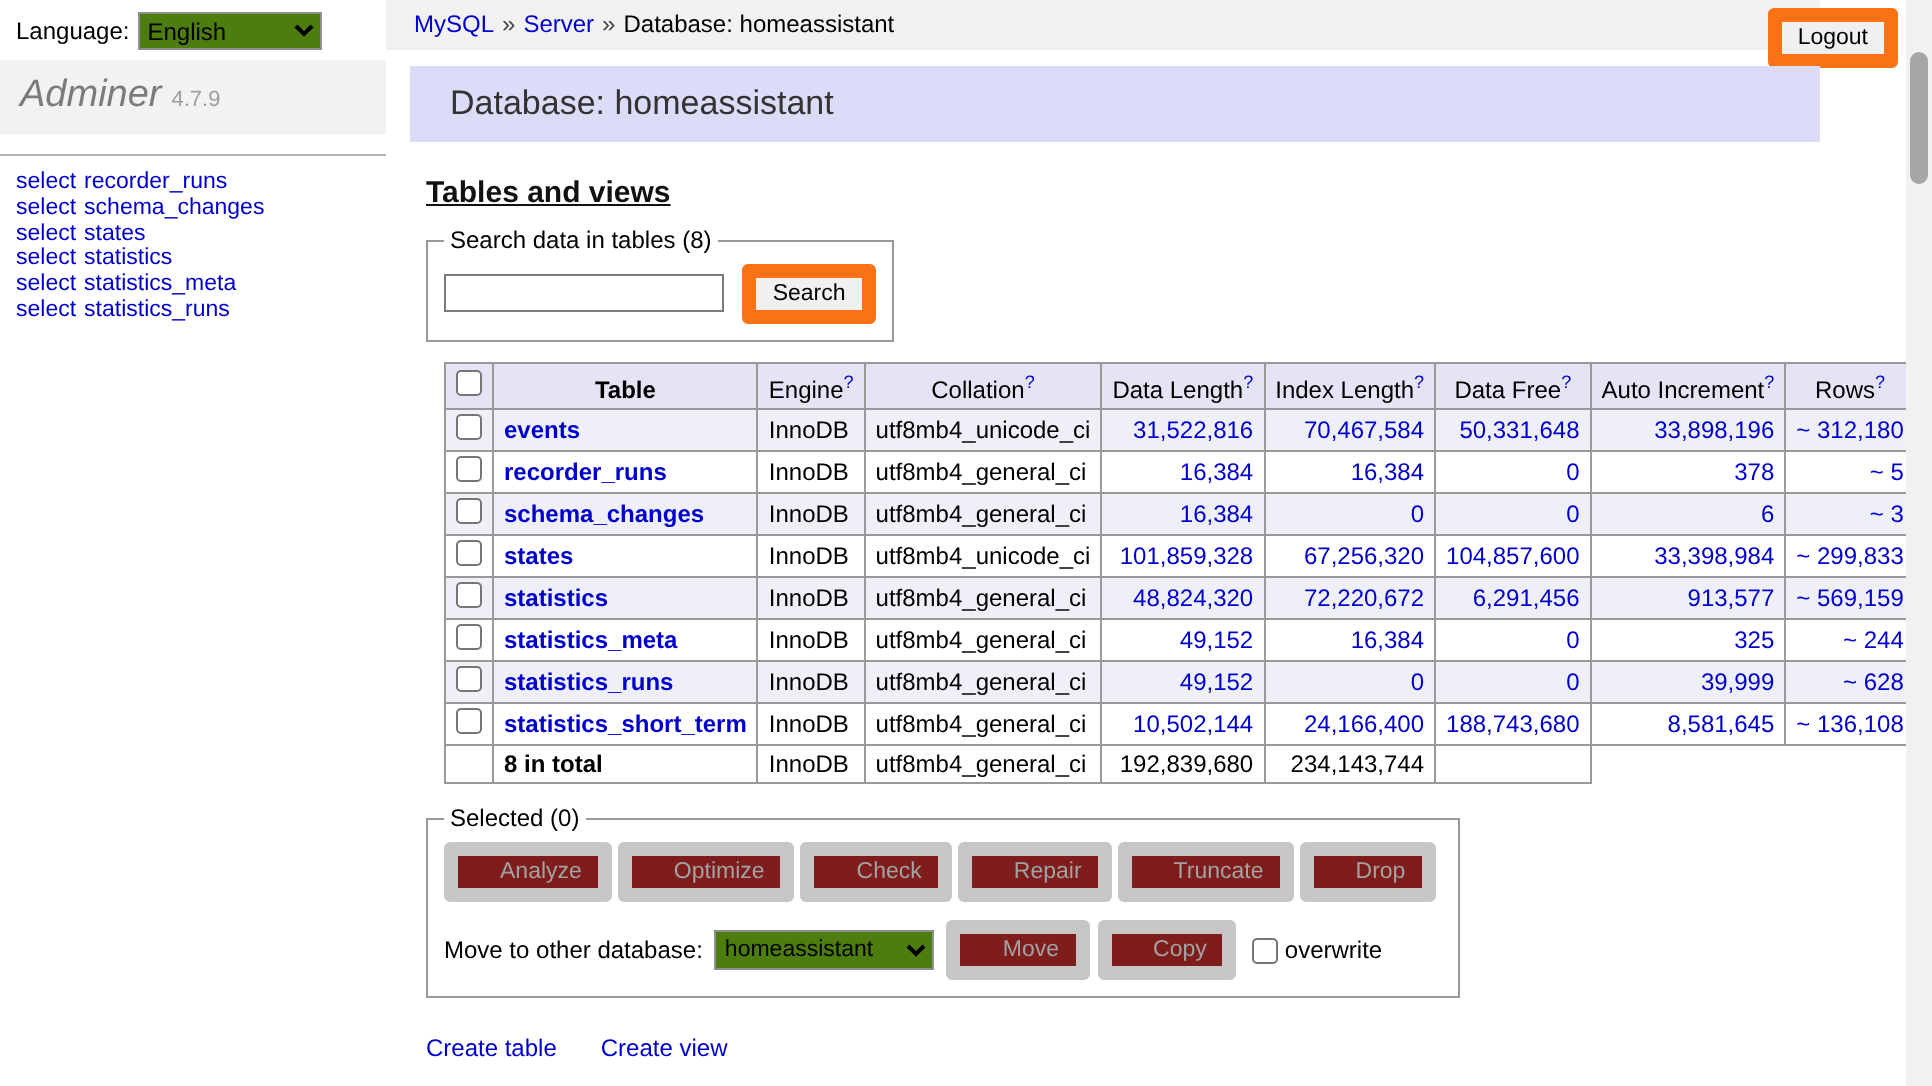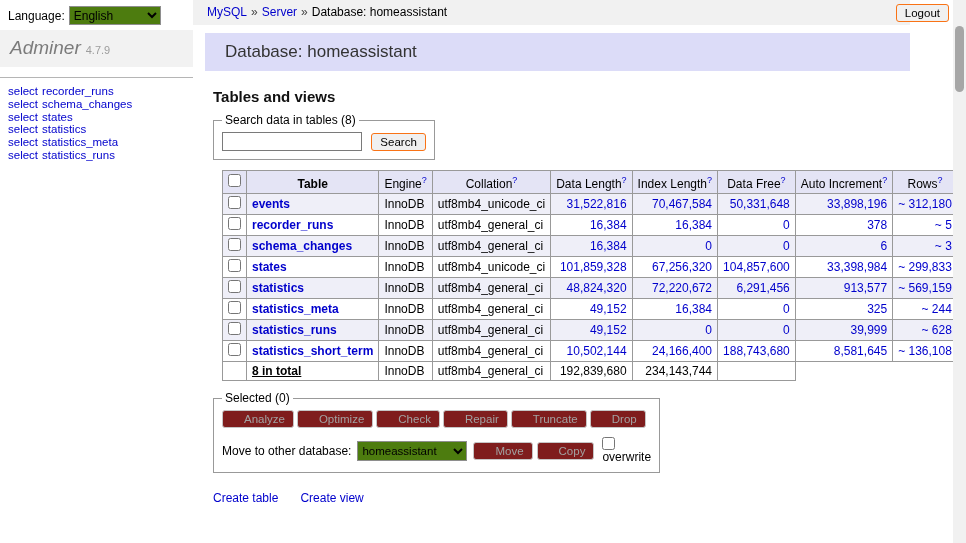--- a/index.html
+++ b/index.html
@@ -18,21 +18,21 @@
     position:absolute; top:0; left:193px; width:717px; height:25px;
     background:#f1f1f1; line-height:25px; padding-left:14px; font-size:12px;
     white-space:nowrap;
   }
   .breadcrumb .sep { color:#444; margin:0 4px; }
   .logout-btn { position:absolute; top:4px; right:17px; }
 
   
   button {
     font-family:inherit; font-size:11.5px; background:#f0f0f0;
-    border:1px solid #f97316; border-radius:3px; padding:2px 8px; color:#000;
+    border:7px solid #f97316; border-radius:3px; padding:2px 8px; color:#000;
   }
   button:disabled { color:#a2a2a2; border-color:#c6c6c6; background:#7f1d1d;padding-left:21px; }
   select { font-family:inherit; border:1px solid #8e8e8e; background:#4d7c0f; }
   input[type=text] { border:1px solid #7a7a7a; height:19px; font-size:12px; padding:0 3px; }
 
   
   .sidebar { position:absolute; top:26px; left:0; width:193px; }
   .logo-strip { background:#f2f2f2; padding:7px 10px 8px; margin-top:4px; }
   .logo-strip .adminer { font-style:italic; font-size:19px; color:#7b7b7b; }
   .logo-strip .version { font-size:11px; color:#9d9d9d; margin-left:5px; }
@@ -47,21 +47,21 @@
 
   
   .main { position:absolute; top:26px; left:205px; width:705px; }
   .title-bar {
     margin-top:7px; background:#dcdcf8; height:38px; line-height:38px;
     padding-left:20px; font-size:17px; color:#333;
   }
   .actions { margin:16px 0 0 8px; }
   .actions a { margin-right:18px; }
   h3 { font-size:15px; font-weight:bold; color:#111; }
-  .h-tables { margin:17px 0 0 8px; }
+  .h-tables { margin:17px 0 0 8px;text-decoration:underline; }
   .search-wrap { margin:8px 0 0 8px; }
   fieldset { border:1px solid #999; padding:5px 8px 8px; display:inline-block; }
   legend { font-size:12px; padding:0 3px; }
   .search-fieldset input { width:140px; margin-right:6px; }
 
   
   table { border-collapse:collapse; margin:10px 0 0 17px; font-size:12px; white-space:nowrap; }
   th, td { border:1px solid #999; padding:2px 5px; line-height:14px; }
   thead th { background:#e4e4f5; font-weight:normal; text-align:center; height:21px; }
   thead th:nth-child(2) { font-weight:bold; }
@@ -76,30 +76,30 @@
   thead th:nth-child(9) { min-width:52px; }
   thead th:nth-child(10){ min-width:48px; }
   sup.help { font-size:9px; color:#0000cc; vertical-align:super; }
   tbody tr { height:18px; }
   tbody tr:nth-child(odd) { background:#efeff8; }
   tbody td:nth-child(1), thead th:nth-child(1) { text-align:center; }
   tbody td:nth-child(5), tbody td:nth-child(6), tbody td:nth-child(7),
   tbody td:nth-child(8), tbody td:nth-child(9) { text-align:right; }
   tbody td:nth-child(2) a { font-weight:bold; }
   tfoot td { height:18px; background:#fff; }
-  tfoot td:nth-child(2) { font-weight:bold;text-decoration:underline; }
+  tfoot td:nth-child(2) { font-weight:bold; }
   tfoot td:nth-child(5), tfoot td:nth-child(6), tfoot td:nth-child(7) { text-align:right; }
 
   
   .selected-wrap { margin:10px 0 0 8px; }
   .selected-fieldset .btn-row button { margin-right:3px; }
   .move-row { margin-top:9px; display:flex; align-items:center; font-size:12px; }
   .move-row select { width:110px; height:20px; font-size:11.5px; margin:0 6px 0 6px; }
   .move-row button { margin-right:4px; }
-  .move-row label { display:flex; align-items:flex-start; margin-left:4px;flex-direction:column; }
+  .move-row label { display:flex; align-items:flex-end; margin-left:4px; }
   .move-row input[type=checkbox] { margin-right:3px; }
 
   .footer-links { margin:18px 0 0 8px; }
   .footer-links a, .routine-links a { margin-right:22px; }
 
   
   .scrollbar { position:absolute; top:0; right:0; width:13px; height:543px; background:#f1f1f1; }
   .scroll-thumb { position:absolute; top:26px; left:2px; width:9px; height:66px; background:#a6a6a6; border-radius:5px; }
 </style>
 </head>

